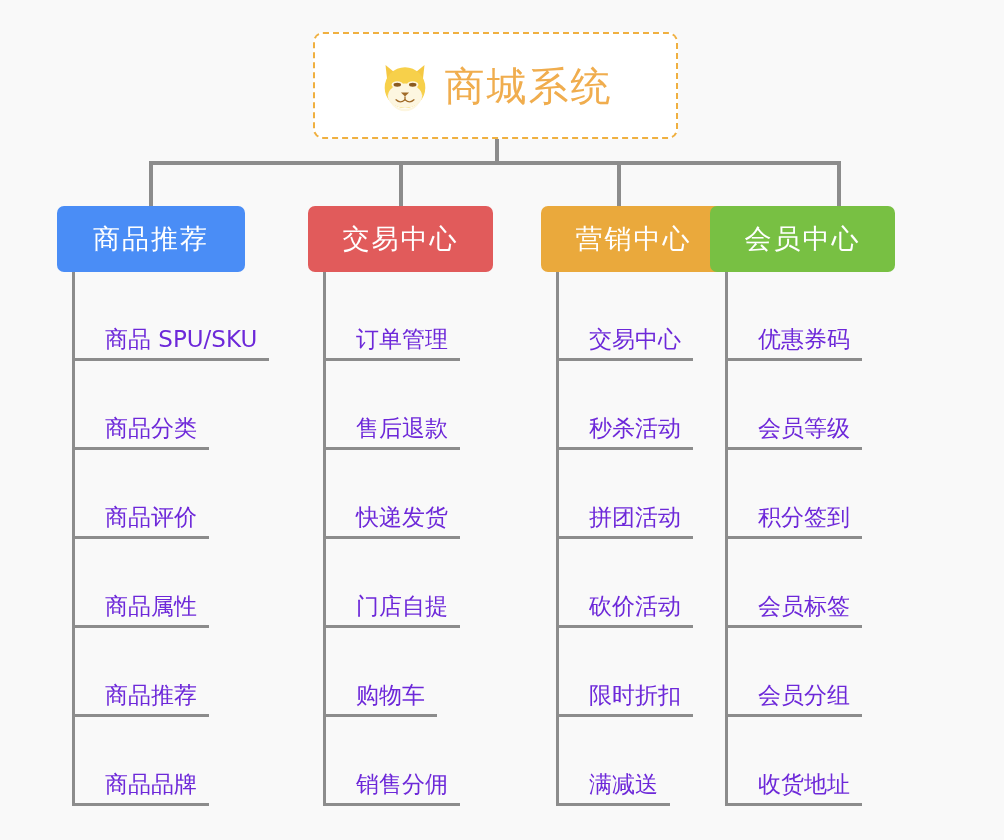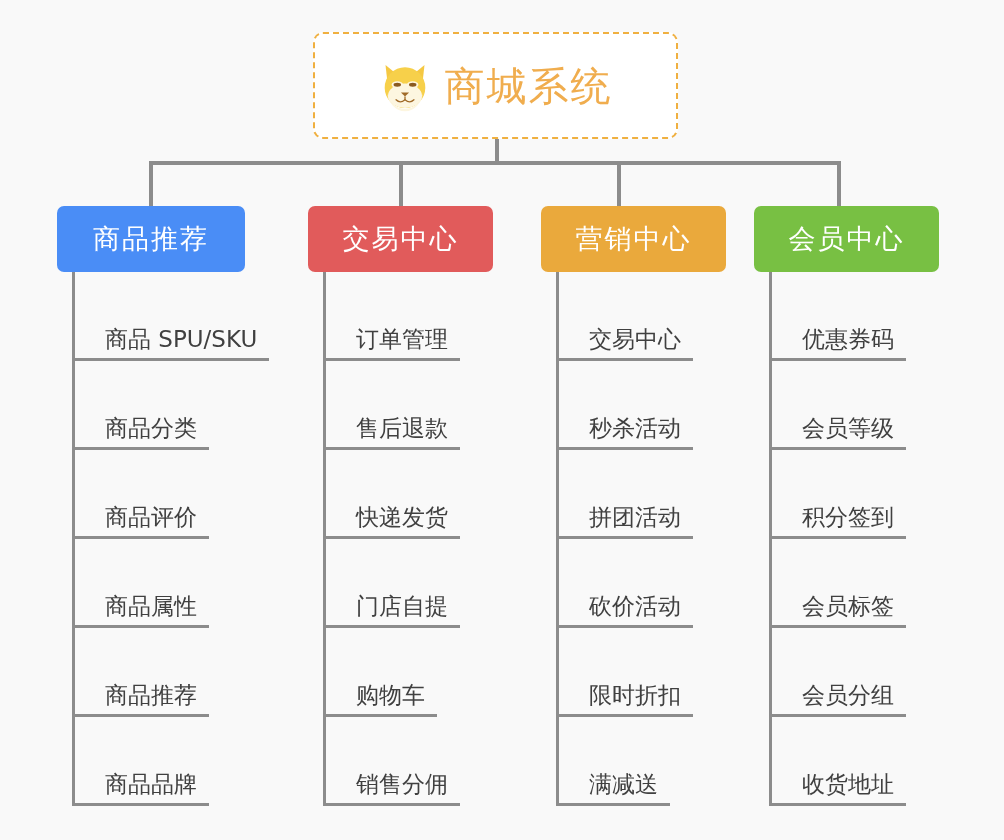--- a/index.html
+++ b/index.html
@@ -97,21 +97,21 @@
     height: 89px;
     display: flex;
     align-items: flex-end;
     padding-left: 18px;
     box-sizing: border-box;
   }
   .leaf-label {
     display: inline-block;
     padding: 0 12px 6px 30px;
     font-size: 23px;
-    color: #404040;
+    color: #6d28d9;
     white-space: nowrap;
     border-bottom: 3px solid #8c8c8c;
     line-height: 1.15;
     font-family: "DejaVu Sans", "Liberation Sans", sans-serif;
   }
 </style>
 </head>
 <body>
 
 <div id="stage">
@@ -213,21 +213,21 @@
         </li>
       <li class="leaf-item">
           <span class="leaf-label">限时折扣</span>
         </li>
       <li class="leaf-item">
           <span class="leaf-label">满减送</span>
         </li>
     </ul>
   </div>
 
-  <div class="column" style="left:754px; width:185px;">
+  <div class="column" style="left:710px; width:185px;">
     <div class="cat-box" style="background:#78c043; width:185px;">
       <span>会员中心</span>
     </div>
     <ul class="leaf-list">
       <li class="leaf-item">
           <span class="leaf-label">优惠券码</span>
         </li>
       <li class="leaf-item">
           <span class="leaf-label">会员等级</span>
         </li>

